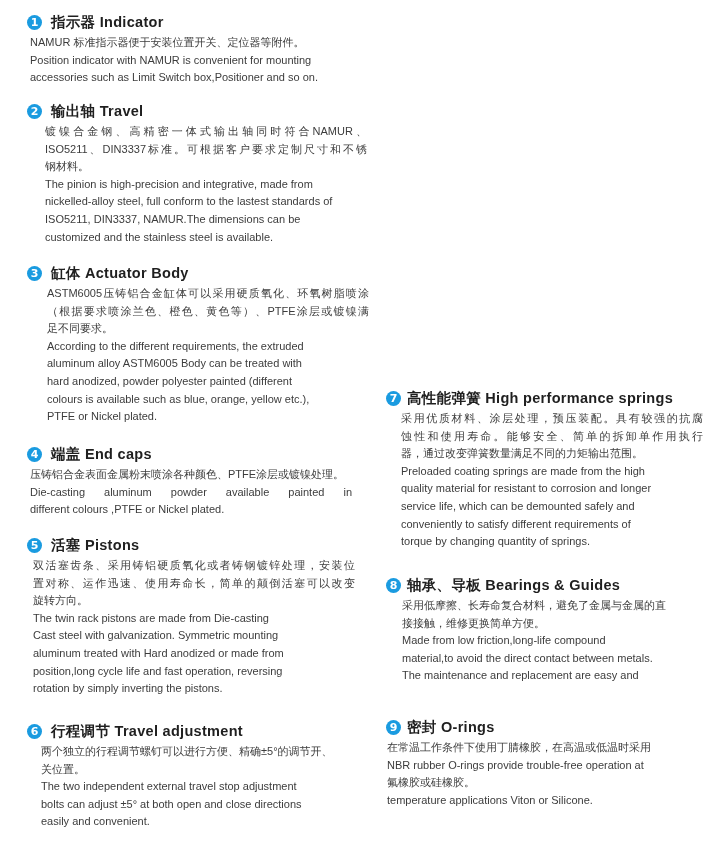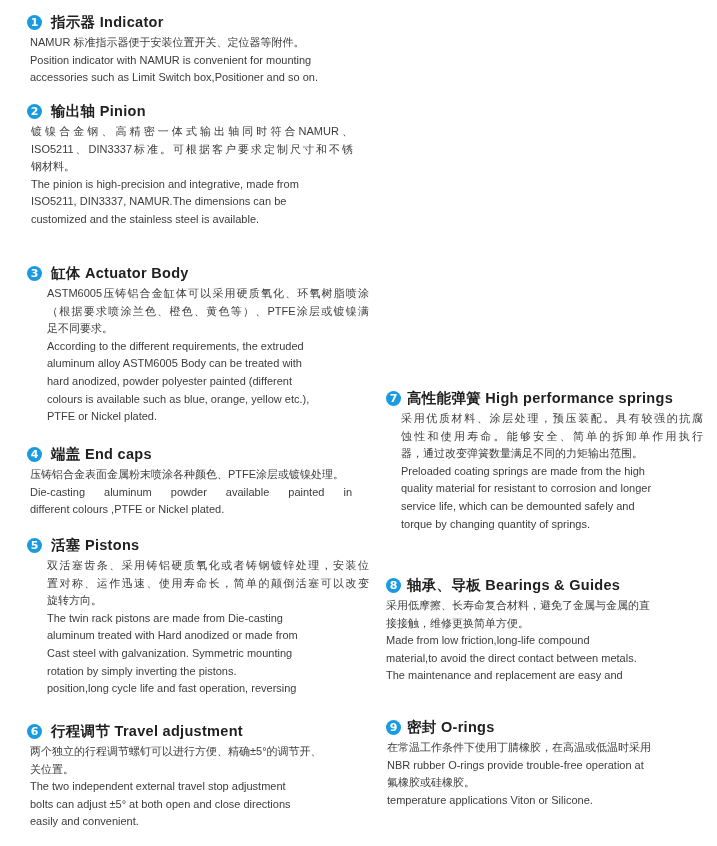--- a/index.html
+++ b/index.html
@@ -74,27 +74,28 @@
   <div class="body-text" style="margin-left:3px;">
     <span class="line">NAMUR 标准指示器便于安装位置开关、定位器等附件。</span>
     <span class="line">Position indicator with NAMUR is convenient for mounting</span>
     <span class="line">accessories such as Limit Switch box,Positioner and so on.</span>
   </div>
 </div>
 
 <div class="section" style="left:27px; top:101px; width:340px;">
   <div class="heading">
     <span class="badge" style="background: rgb(26, 155, 224);">2</span>
-    <span class="title">输出轴 Pinion</span>
-  </div>
-  <div class="body-text" style="margin-left:4px; width:322px;">
+    <span class="title">输出轴 Travel</span>
+  </div>
+  <div class="body-text" style="margin-left:18px; width:322px;">
     <span class="justify-line">镀镍合金钢、高精密一体式输出轴同时符合NAMUR、</span>
     <span class="justify-line">ISO5211、DIN3337标准。可根据客户要求定制尺寸和不锈</span>
     <span class="line">钢材料。</span>
     <span class="line">The pinion is high-precision and integrative, made from</span>
+    <span class="line">nickelled-alloy steel, full conform to the lastest standards of</span>
     <span class="line">ISO5211, DIN3337, NAMUR.The dimensions can be</span>
     <span class="line">customized and the stainless steel is available.</span>
   </div>
 </div>
 
 <div class="section" style="left:27px; top:263px; width:340px;">
   <div class="heading">
     <span class="badge" style="background: rgb(26, 155, 224);">3</span>
     <span class="title">缸体 Actuator Body</span>
   </div>
@@ -120,68 +121,69 @@
     <span class="justify-line">Die-casting aluminum powder available painted in</span>
     <span class="line">different colours ,PTFE or Nickel plated.</span>
   </div>
 </div>
 
 <div class="section" style="left:27px; top:535px; width:340px;">
   <div class="heading">
     <span class="badge" style="background: rgb(26, 155, 224);">5</span>
     <span class="title">活塞 Pistons</span>
   </div>
-  <div class="body-text" style="margin-left:20px; width:322px;">
+  <div class="body-text" style="margin-left:6px; width:322px;">
     <span class="justify-line">双活塞齿条、采用铸铝硬质氧化或者铸钢镀锌处理，安装位</span>
     <span class="justify-line">置对称、运作迅速、使用寿命长，简单的颠倒活塞可以改变</span>
     <span class="line">旋转方向。</span>
     <span class="line">The twin rack pistons are made from Die-casting</span>
+    <span class="line">Cast steel with galvanization. Symmetric mounting</span>
     <span class="line">aluminum treated with  Hard anodized or made from</span>
-    <span class="line">Cast steel with galvanization. Symmetric mounting</span>
+    <span class="line">position,long cycle life and fast operation, reversing</span>
     <span class="line">rotation by simply inverting the pistons.</span>
-    <span class="line">position,long cycle life and fast operation, reversing</span>
   </div>
 </div>
 
 <div class="section" style="left:27px; top:721px; width:340px;">
   <div class="heading">
     <span class="badge" style="background: rgb(26, 155, 224);">6</span>
     <span class="title">行程调节 Travel adjustment</span>
   </div>
-  <div class="body-text" style="margin-left:3px; width:322px;">
+  <div class="body-text" style="margin-left:14px; width:322px;">
     <span class="line">两个独立的行程调节螺钉可以进行方便、精确±5°的调节开、</span>
     <span class="line">关位置。</span>
     <span class="line">The two independent external travel stop adjustment</span>
     <span class="line">bolts can adjust ±5° at both open and close directions</span>
     <span class="line">easily and convenient.</span>
   </div>
 </div>
 
 <div class="section" style="left:386px; top:388px; width:320px;">
   <div class="heading">
     <span class="badge" style="margin-right: 6px; background: rgb(26, 155, 224);">7</span>
     <span class="title">高性能弹簧 High performance springs</span>
   </div>
   <div class="body-text" style="margin-left:15px; width:302px;">
     <span class="justify-line">采用优质材料、涂层处理，预压装配。具有较强的抗腐</span>
     <span class="justify-line">蚀性和使用寿命。能够安全、简单的拆卸单作用执行</span>
     <span class="line">器，通过改变弹簧数量满足不同的力矩输出范围。</span>
     <span class="line">Preloaded coating springs are made from the high</span>
     <span class="line">quality material for resistant to corrosion and longer</span>
     <span class="line">service life, which can be demounted safely and</span>
+    <span class="line">conveniently to  satisfy different requirements of</span>
     <span class="line">torque by changing quantity of springs.</span>
   </div>
 </div>
 
 <div class="section" style="left:386px; top:575px; width:320px;">
   <div class="heading">
     <span class="badge" style="margin-right: 6px; background: rgb(26, 155, 224);">8</span>
     <span class="title">轴承、导板 Bearings &amp; Guides</span>
   </div>
-  <div class="body-text" style="margin-left:0; width:302px;">
+  <div class="body-text" style="margin-left:16px; width:302px;">
     <span class="line">采用低摩擦、长寿命复合材料，避免了金属与金属的直</span>
     <span class="line">接接触，维修更换简单方便。</span>
     <span class="line">Made from low friction,long-life compound</span>
     <span class="line">material,to avoid the direct contact between metals.</span>
     <span class="line">The maintenance and replacement are easy and</span>
   </div>
 </div>
 
 <div class="section" style="left:386px; top:717px; width:320px;">
   <div class="heading">

